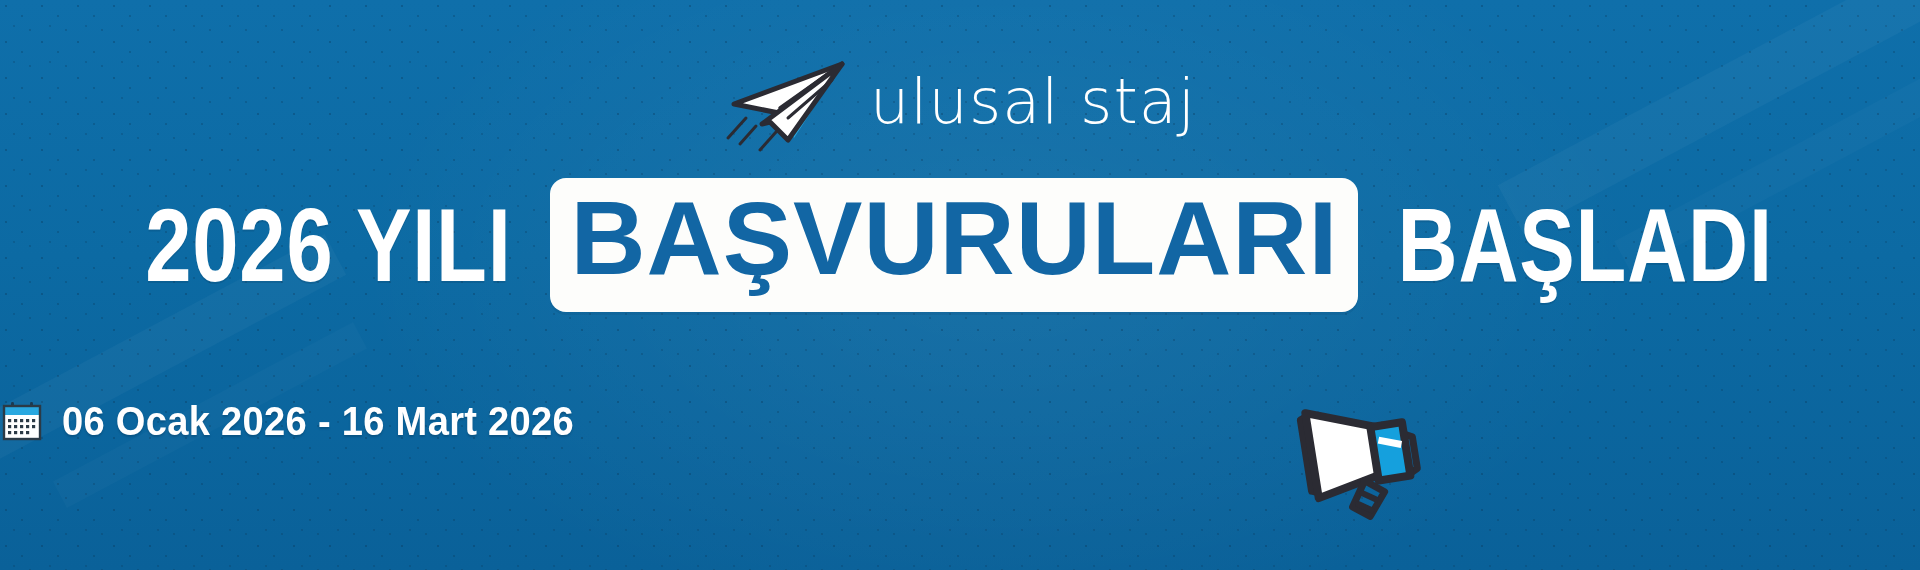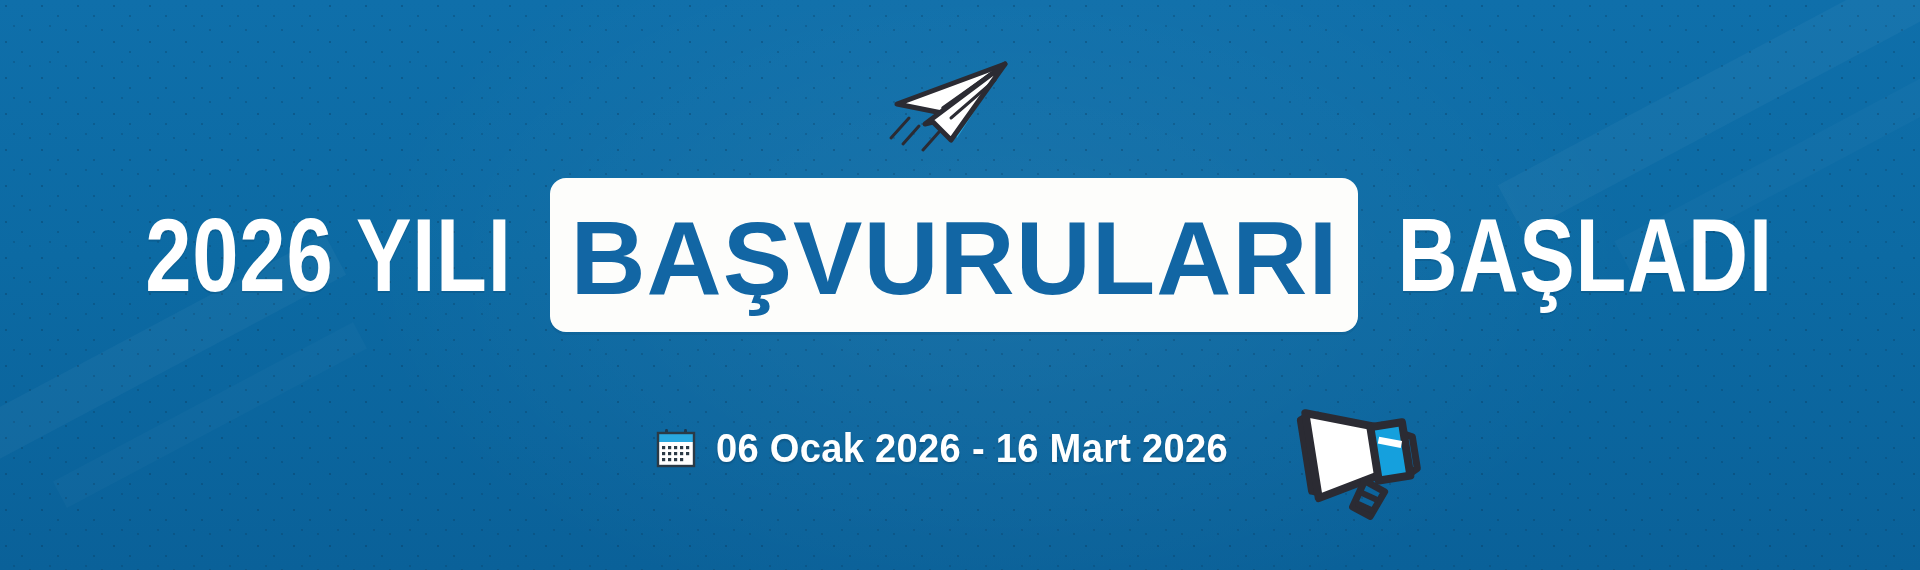--- a/index.html
+++ b/index.html
@@ -101,40 +101,38 @@
     transform: scaleX(0.80);
     transform-origin: center;
     text-shadow: 0 2px 0 rgba(6,52,84,0.18);
   }
   .hl-pre  { margin-right: -26px; padding-right: 14px; }
   .hl-post { margin-left: -26px;  padding-left: 14px; }
 
   #headline-highlight {
     background: #fdfdfb;
     border-radius: 16px;
-    padding: 28px 20px 22px;
+    padding: 8px 20px 22px;
     margin: 0 6px;
     box-shadow: 0 3px 0 rgba(6,52,84,0.10);
   }
   #headline-highlight .hl-part {
     color: #1266a4;
     text-shadow: none;
   }
 
   
   #date-row {
     position: absolute;
     left: 0;
     right: 0;
     top: 398px;
     display: flex;
     align-items: center;
-    justify-content: center;
     gap: 18px;
-    margin-top: 27px;
   }
 
   #calendar-icon { display: block; width: 44px; height: 44px; flex: none; }
 
   #date-text {
     font-family: "Liberation Sans Narrow", "Liberation Sans", sans-serif;
     font-weight: bold;
     font-size: 41px;
     letter-spacing: 0.3px;
     color: #ffffff;
@@ -175,20 +173,21 @@
 
       <path d="M56 56 L104 22" stroke="#2b2b33" stroke-width="3.4" stroke-linecap="round" fill="none"></path>
       <path d="M64 66 L108 28" stroke="#2b2b33" stroke-width="3" stroke-linecap="round" fill="none"></path>
 
       <path d="M4 86 L22 66" stroke="#2b2b33" stroke-width="3" stroke-linecap="round"></path>
       <path d="M16 92 L32 74" stroke="#2b2b33" stroke-width="3" stroke-linecap="round"></path>
       <path d="M36 98 L52 80" stroke="#2b2b33" stroke-width="3" stroke-linecap="round"></path>
     </svg>
 
     <div class="logo-wordmark">
+      <span class="logo-word-bold">ulusal staj</span>
     </div>
   </div>
 
   <div id="headline">
     <span class="hl-part hl-pre">2026 YILI</span>
 
     <span id="headline-highlight">
       <span class="hl-part">BAŞVURULARI</span>
     </span>
 

